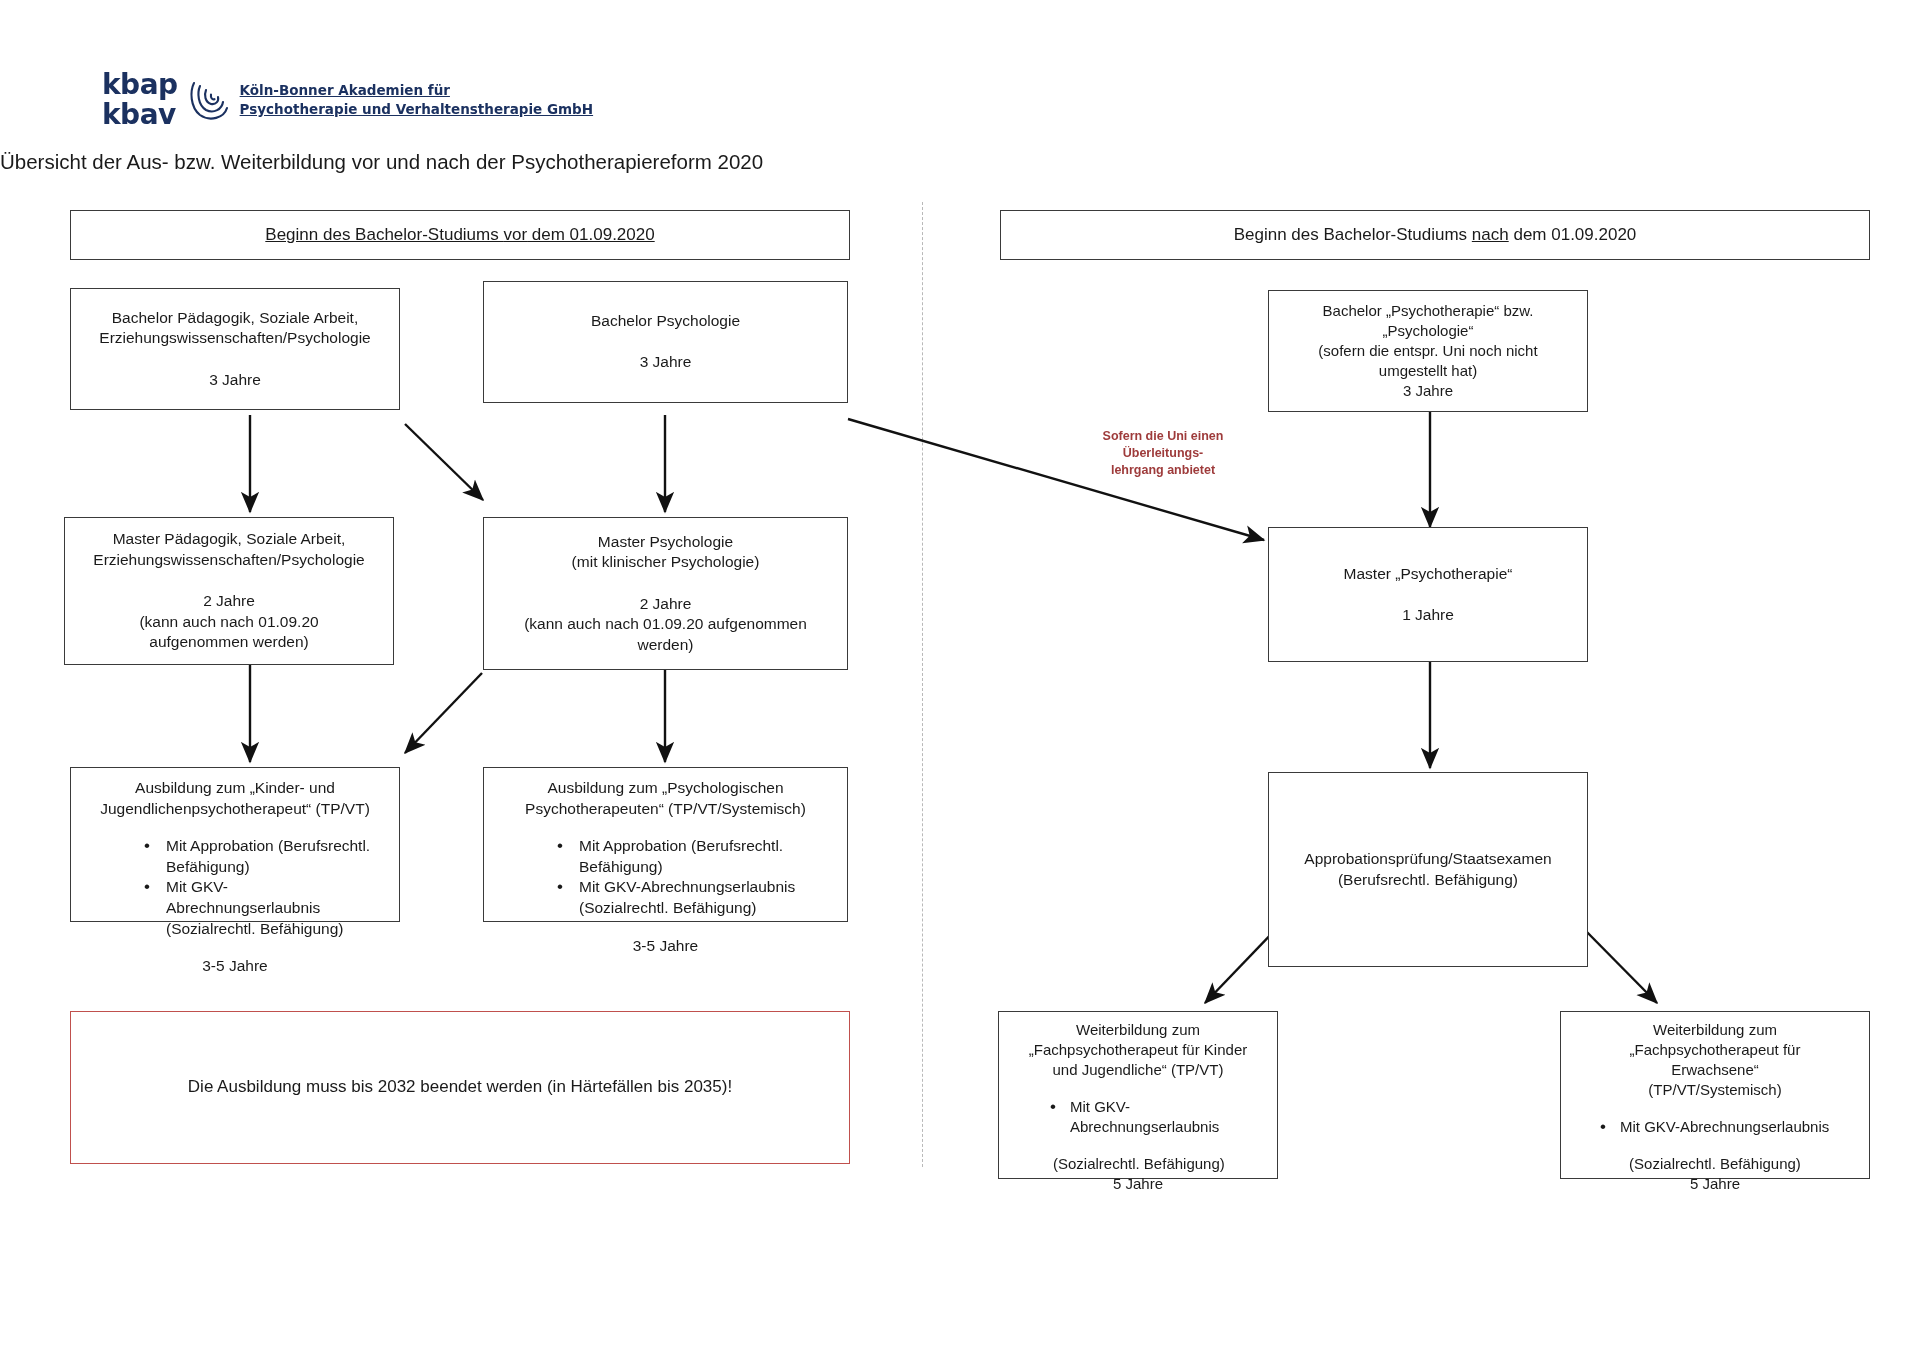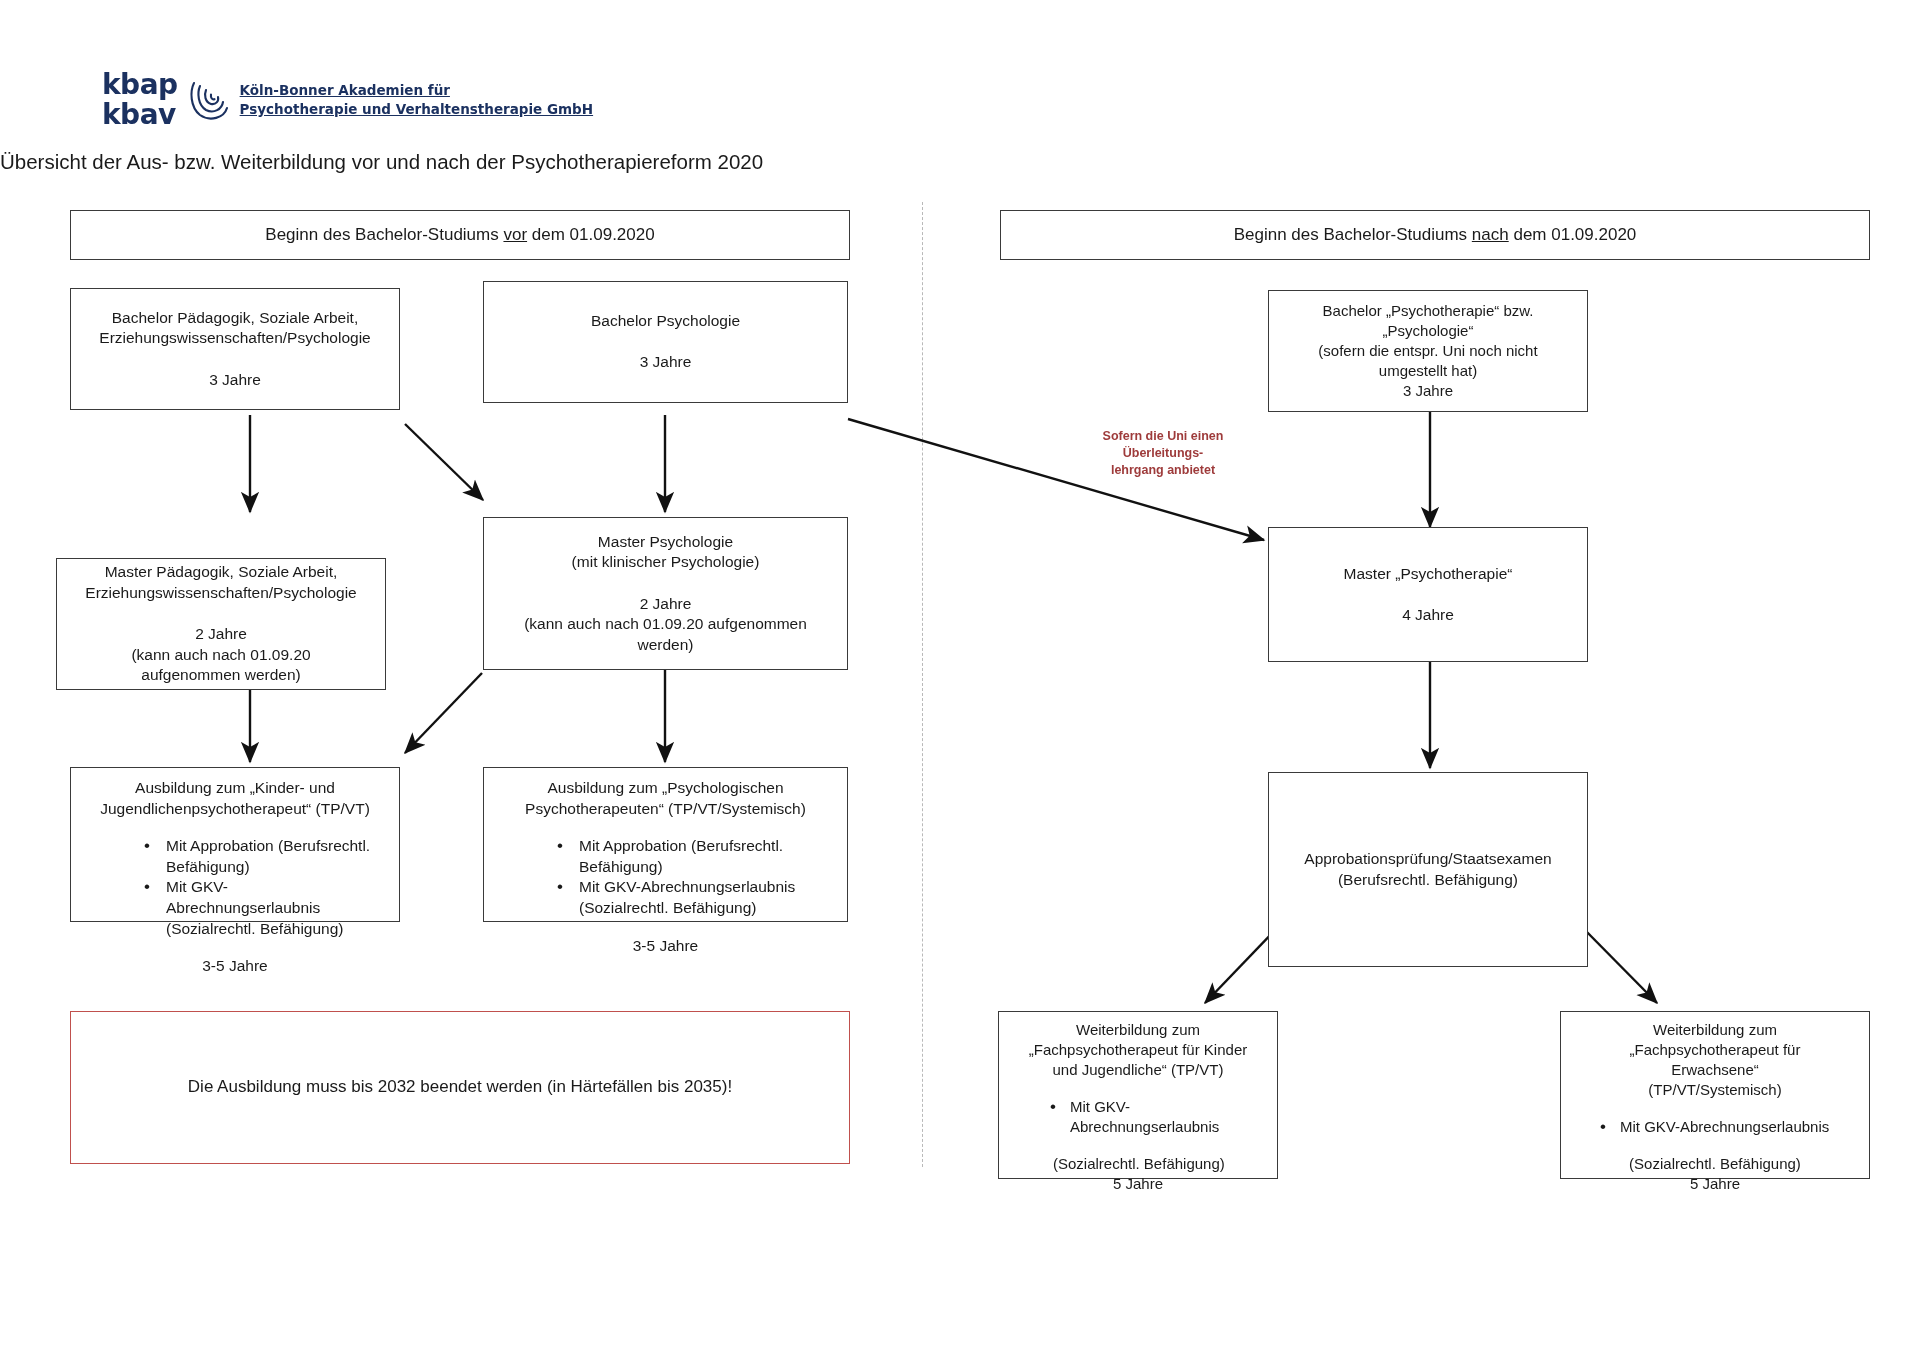--- a/index.html
+++ b/index.html
@@ -176,21 +176,21 @@
       </g>
     </svg>
     <div class="logo-text">Köln-Bonner Akademien für
 Psychotherapie und Verhaltenstherapie GmbH</div>
   </div>
 
   <div id="doc-title">Übersicht der Aus- bzw. Weiterbildung vor und nach der Psychotherapiereform 2020</div>
 
   <div id="divider"></div>
 
-  <div class="col-header" style="left:70px; top:210px; width:780px; height:50px;">
+  <div class="col-header" style="left:70px; top:210px; width:780px; height:50px;text-decoration:underline;">
     <span><span>Beginn des Bachelor-Studiums </span><u>vor</u><span> dem 01.09.2020</span></span>
   </div>
 
   <div class="col-header" style="left:1000px; top:210px; width:870px; height:50px;">
     <span><span>Beginn des Bachelor-Studiums </span><u>nach</u><span> dem 01.09.2020</span></span>
   </div>
 
   <svg id="arrows" viewBox="0 0 1920 1356">
     <defs>
       <marker id="ah" markerWidth="11" markerHeight="11" refX="8.4" refY="4.2" orient="auto" markerUnits="strokeWidth">
@@ -229,21 +229,21 @@
 
 3 Jahre</div>
   </div>
 
   <div class="node" style="left:483px; top:281px; width:365px; height:122px;">
     <div class="ctr">Bachelor Psychologie
 
 3 Jahre</div>
   </div>
 
-  <div class="node" style="left:56px; top:517px; width:330px; height:132px;margin-top:41px;">
+  <div class="node" style="left:64px; top:517px; width:330px; height:148px;">
     <div class="ctr">Master Pädagogik, Soziale Arbeit,
 Erziehungswissenschaften/Psychologie
 
 2 Jahre
 (kann auch nach 01.09.20
 aufgenommen werden)</div>
   </div>
 
   <div class="node" style="left:483px; top:517px; width:365px; height:153px;">
     <div class="ctr">Master Psychologie
@@ -286,21 +286,21 @@
     <div class="ctr">Bachelor „Psychotherapie“ bzw.
 „Psychologie“
 (sofern die entspr. Uni noch nicht
 umgestellt hat)
 3 Jahre</div>
   </div>
 
   <div class="node" style="left:1268px; top:527px; width:320px; height:135px;">
     <div class="ctr">Master „Psychotherapie“
 
-4 Jahre</div>
+1 Jahre</div>
   </div>
 
   <div class="node" style="left:1268px; top:772px; width:320px; height:195px;">
     <div class="ctr">Approbationsprüfung/Staatsexamen
 (Berufsrechtl. Befähigung)</div>
   </div>
 
   <div class="node" style="left:998px; top:1011px; width:280px; height:168px; font-size:15px; justify-content:flex-start; padding-top:8px;">
     <div class="ctr">Weiterbildung zum
 „Fachpsychotherapeut für Kinder

